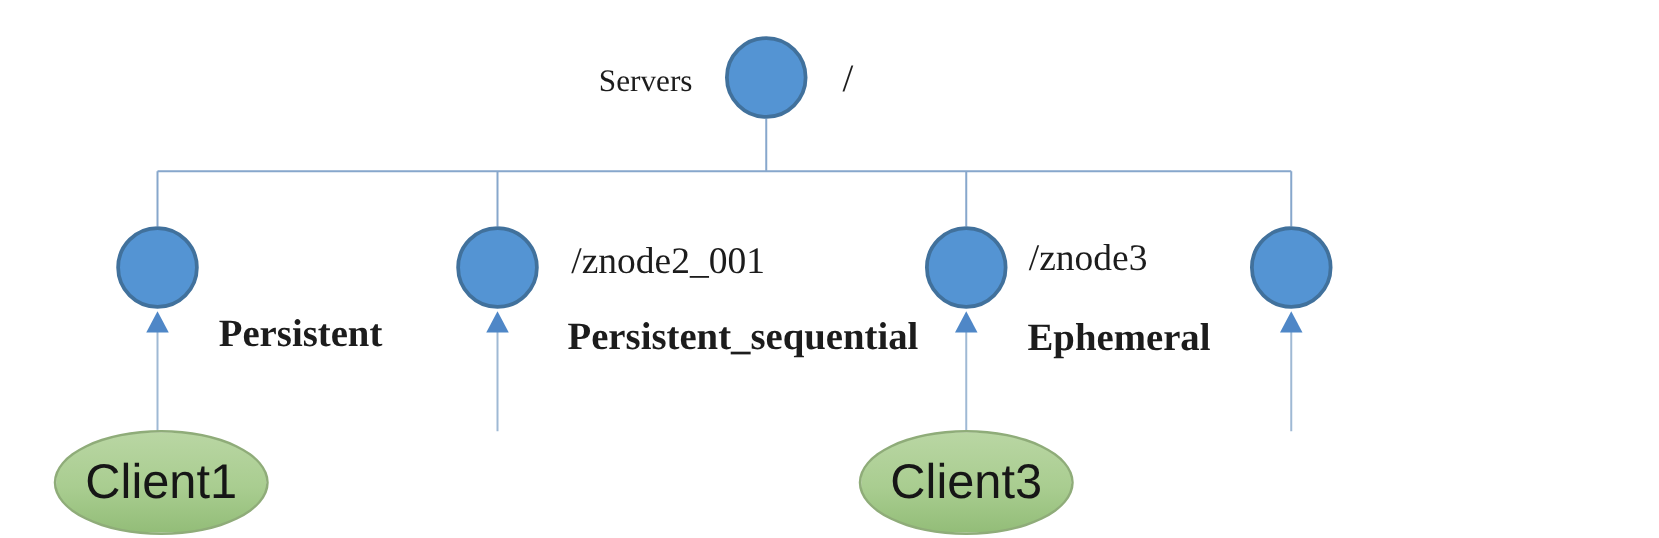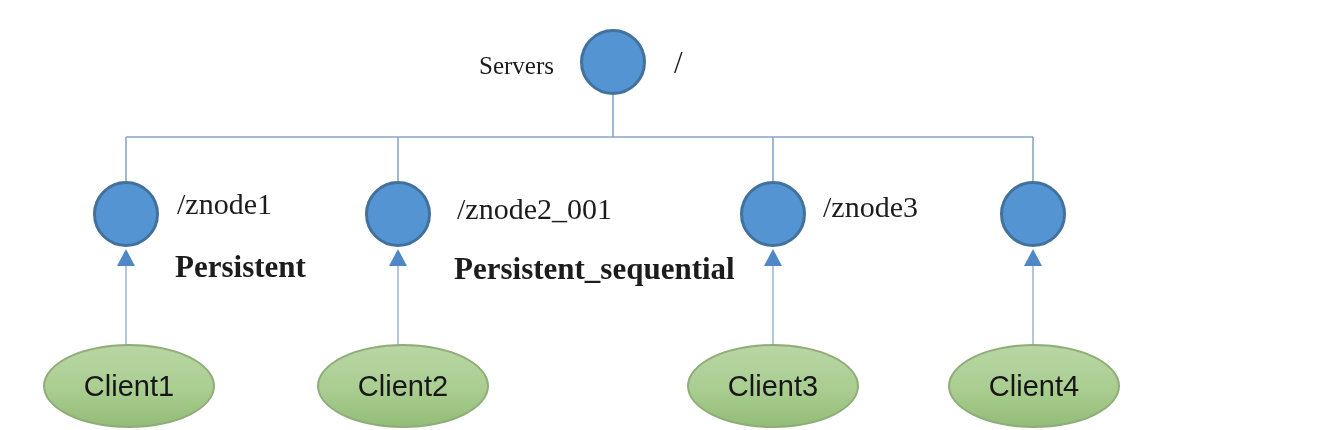--- a/index.html
+++ b/index.html
@@ -83,21 +83,21 @@
     box-sizing: border-box;
     border-radius: 50%;
     background: linear-gradient(180deg, #b9d6a3 0%, var(--client-fill, #a9cd90) 55%, #93bd78 100%);
     border: 2px solid var(--client-border, #8fac79);
     display: flex;
     align-items: center;
     justify-content: center;
   }
   .client-label {
     font-family: "Liberation Sans", "DejaVu Sans", sans-serif;
-    font-size: 29px;
+    font-size: 39px;
     color: #161616;
     position: static;
   }
   .client.c1 { left: 7px;   }
   .client.c2 { left: 281px; }
   .client.c3 { left: 651px; }
   .client.c4 { left: 912px; }
 </style>
 </head>
 <body>
@@ -128,33 +128,27 @@
 
   <div class="label root-label">Servers</div>
   <div class="circle root-circle"></div>
   <div class="label root-path">/</div>
 
   <div class="circle znode-circle n1"></div>
   <div class="circle znode-circle n2"></div>
   <div class="circle znode-circle n3"></div>
   <div class="circle znode-circle n4"></div>
 
-  <div class="label znode-path p1">/znode1</div>
   <div class="label znode-path p2">/znode2_001</div>
   <div class="label znode-path p3">/znode3</div>
 
   <div class="label znode-type t1">Persistent</div>
   <div class="label znode-type t2">Persistent_sequential</div>
+  <div class="label znode-type t3">Ephemeral</div>
 
   <div class="client c1">
     <span class="client-label">Client1</span>
   </div>
-  <div class="client c2">
-    <span class="client-label">Client2</span>
-  </div>
   <div class="client c3">
     <span class="client-label">Client3</span>
-  </div>
-  <div class="client c4">
-    <span class="client-label">Client4</span>
   </div>
 
 </div>
 
 </body></html>

